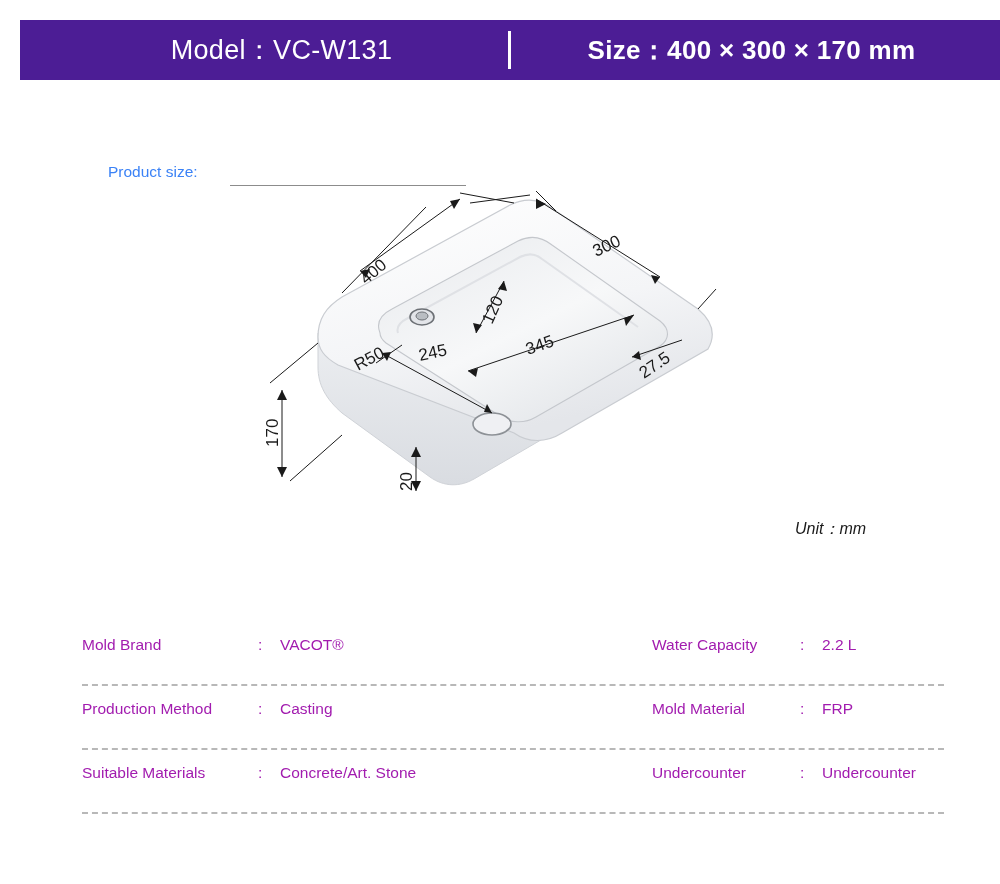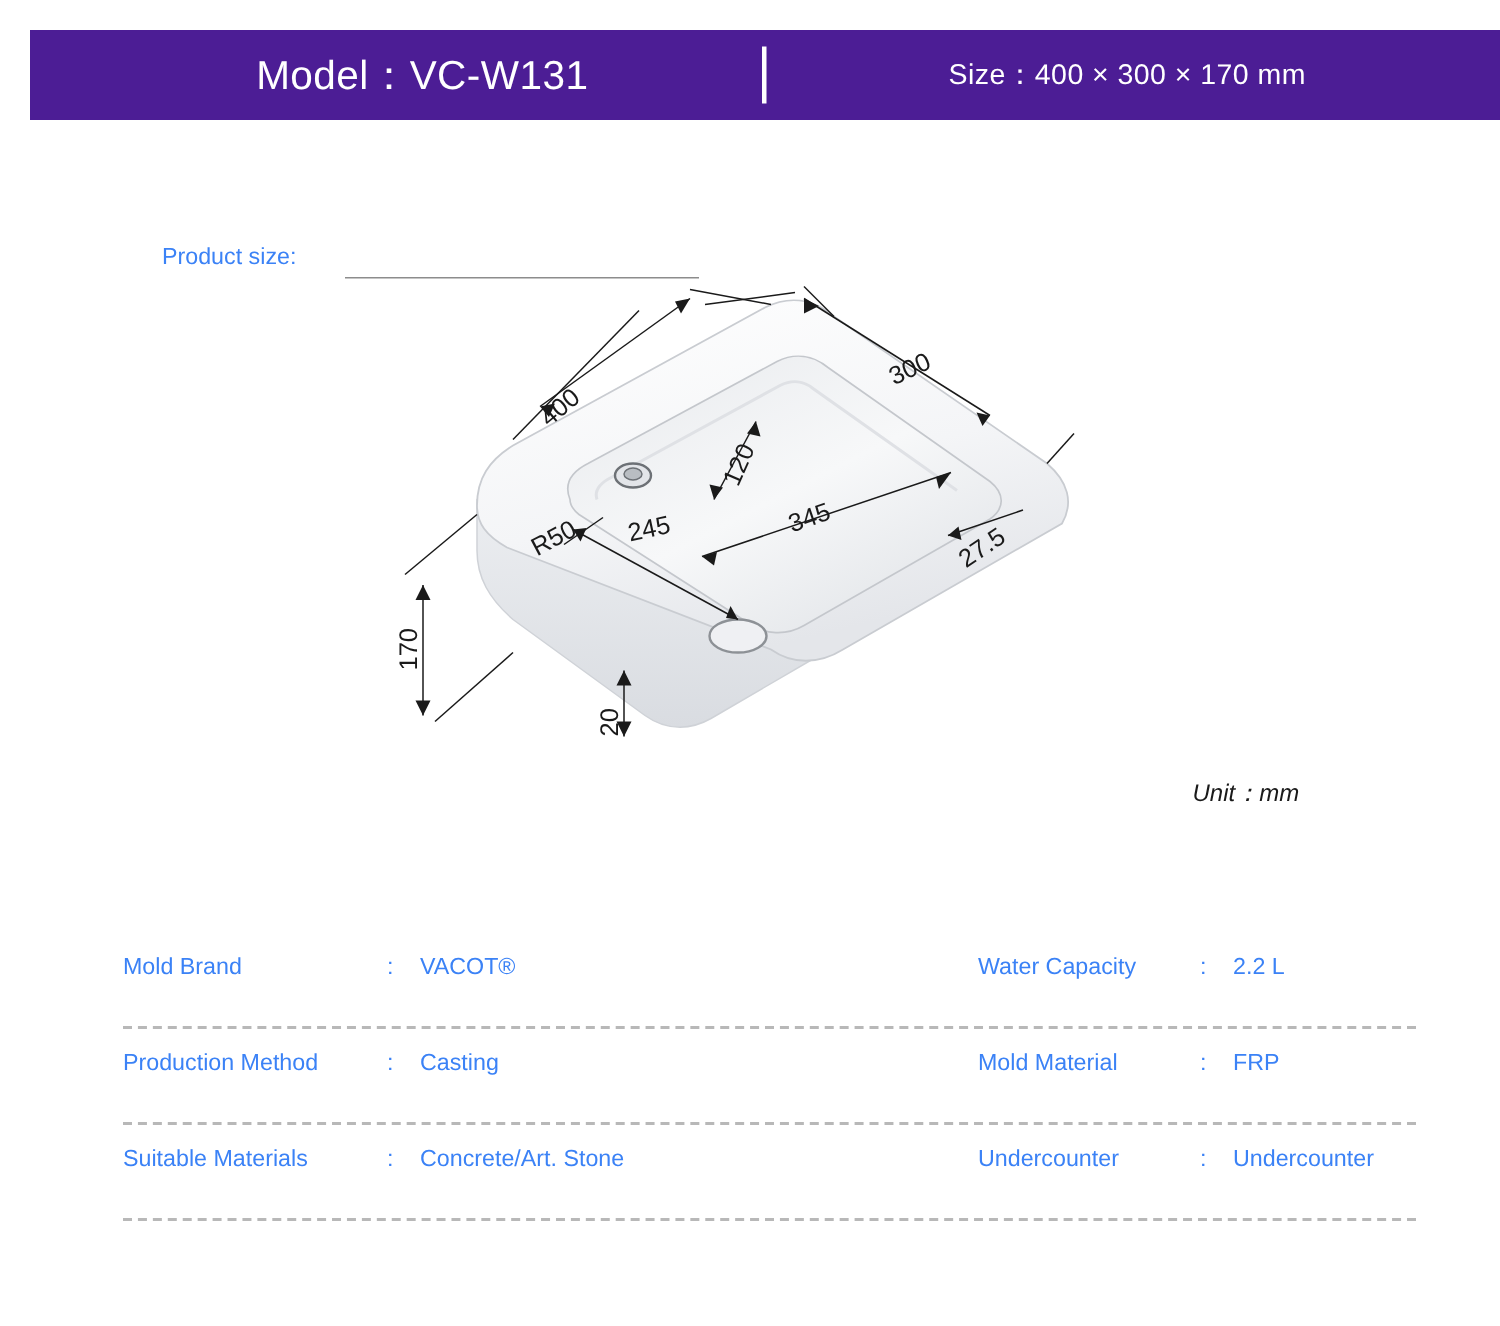--- a/index.html
+++ b/index.html
@@ -43,25 +43,26 @@
     text-align: center;
     white-space: nowrap;
   }
   .header-divider {
     width: 3px;
     height: 38px;
     background: #ffffff;
     margin: 0 6px;
   }
   .header-size {
-    font-size: 19px;
+    font-size: 26px;
     letter-spacing: 0.3px;
     width: 470px;
     text-align: center;
     white-space: nowrap;
+    font-weight: bold;
   }
 
   
   .product-size-label {
     position: absolute;
     left: 108px;
     top: 163px;
     font-size: 15.5px;
     color: #3b82f6;
   }
@@ -101,21 +102,21 @@
     left: 0;
     bottom: 0;
     width: 100%;
     height: 0;
     border-bottom: 2px dashed #b8b8b8;
   }
   .cell {
     position: absolute;
     top: 14px;
     font-size: 15.5px;
-    color: #3b82f6;
+    color: #a21caf;
     white-space: nowrap;
   }
   .left-cell { left: 0; }
   .right-cell { left: 570px; }
 
   .k { display:inline-block; }
 </style>
 </head>
 <body>
 

